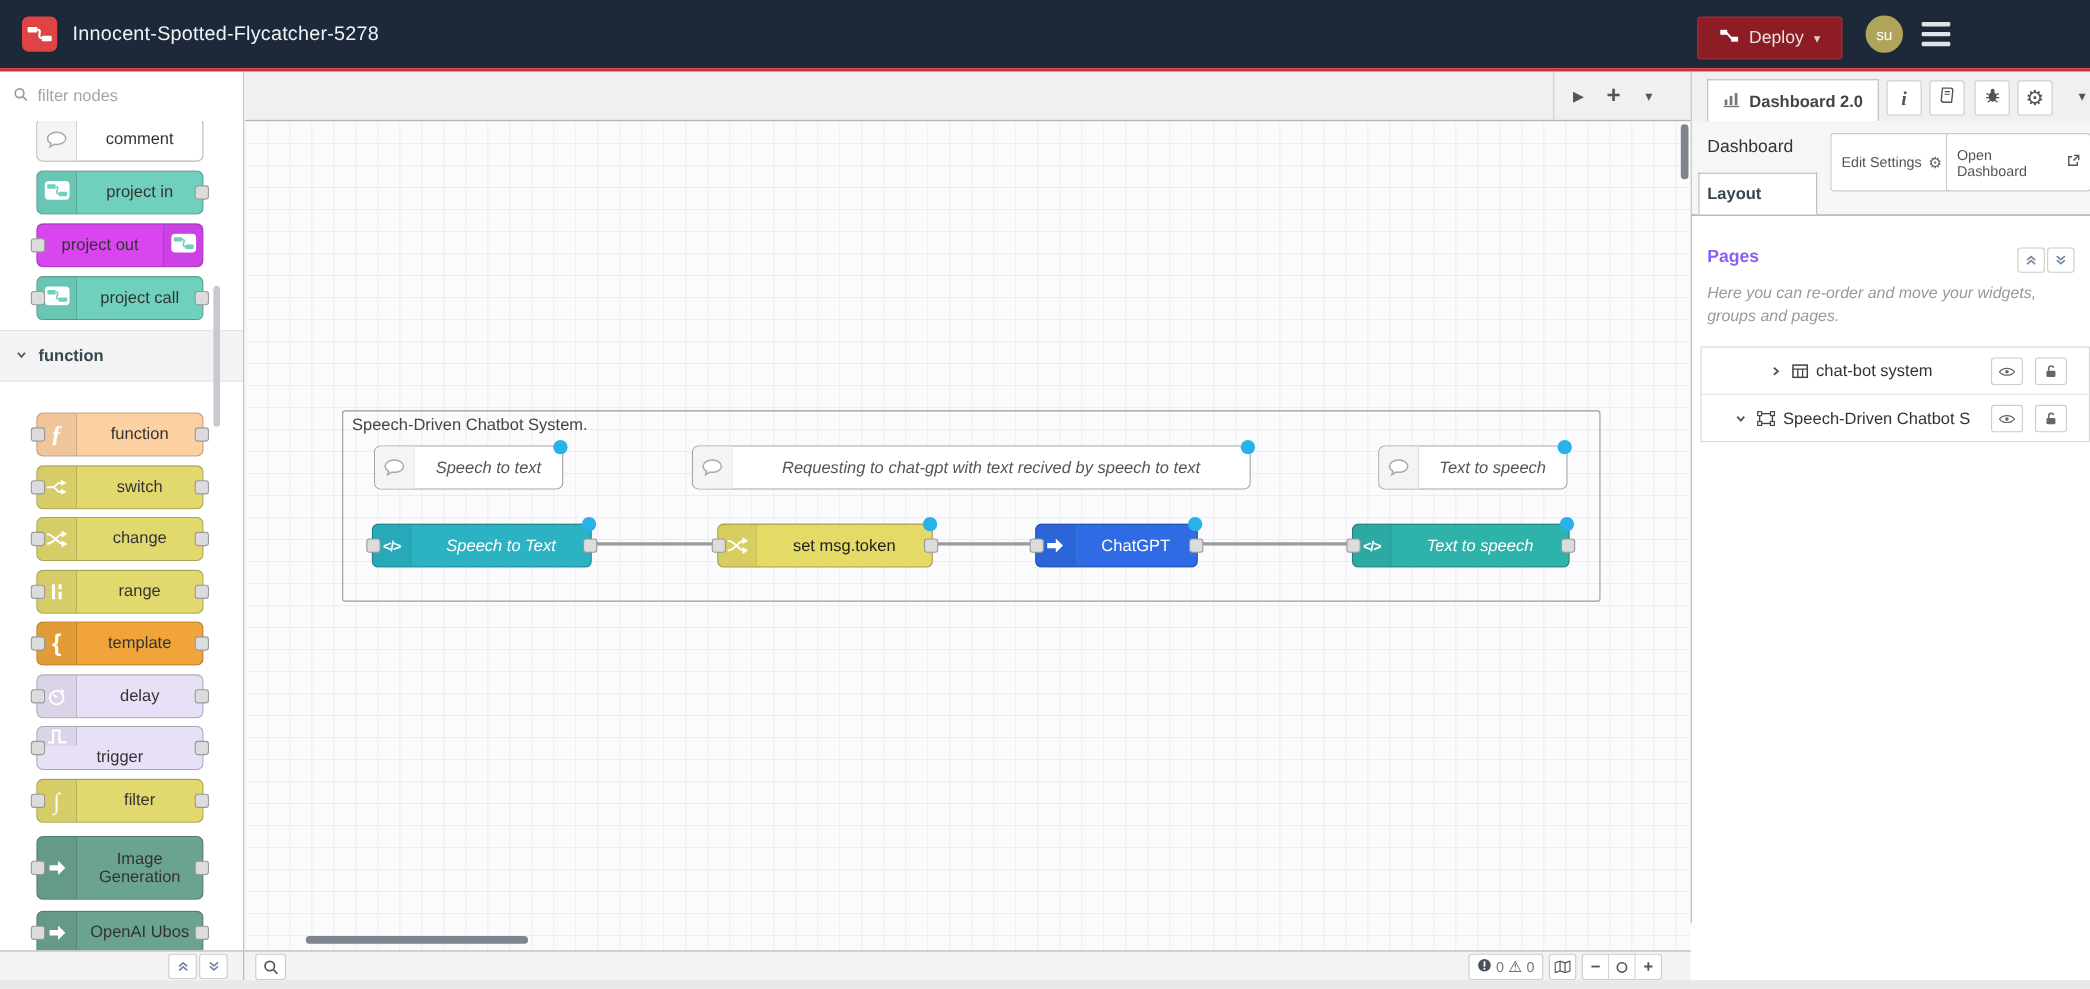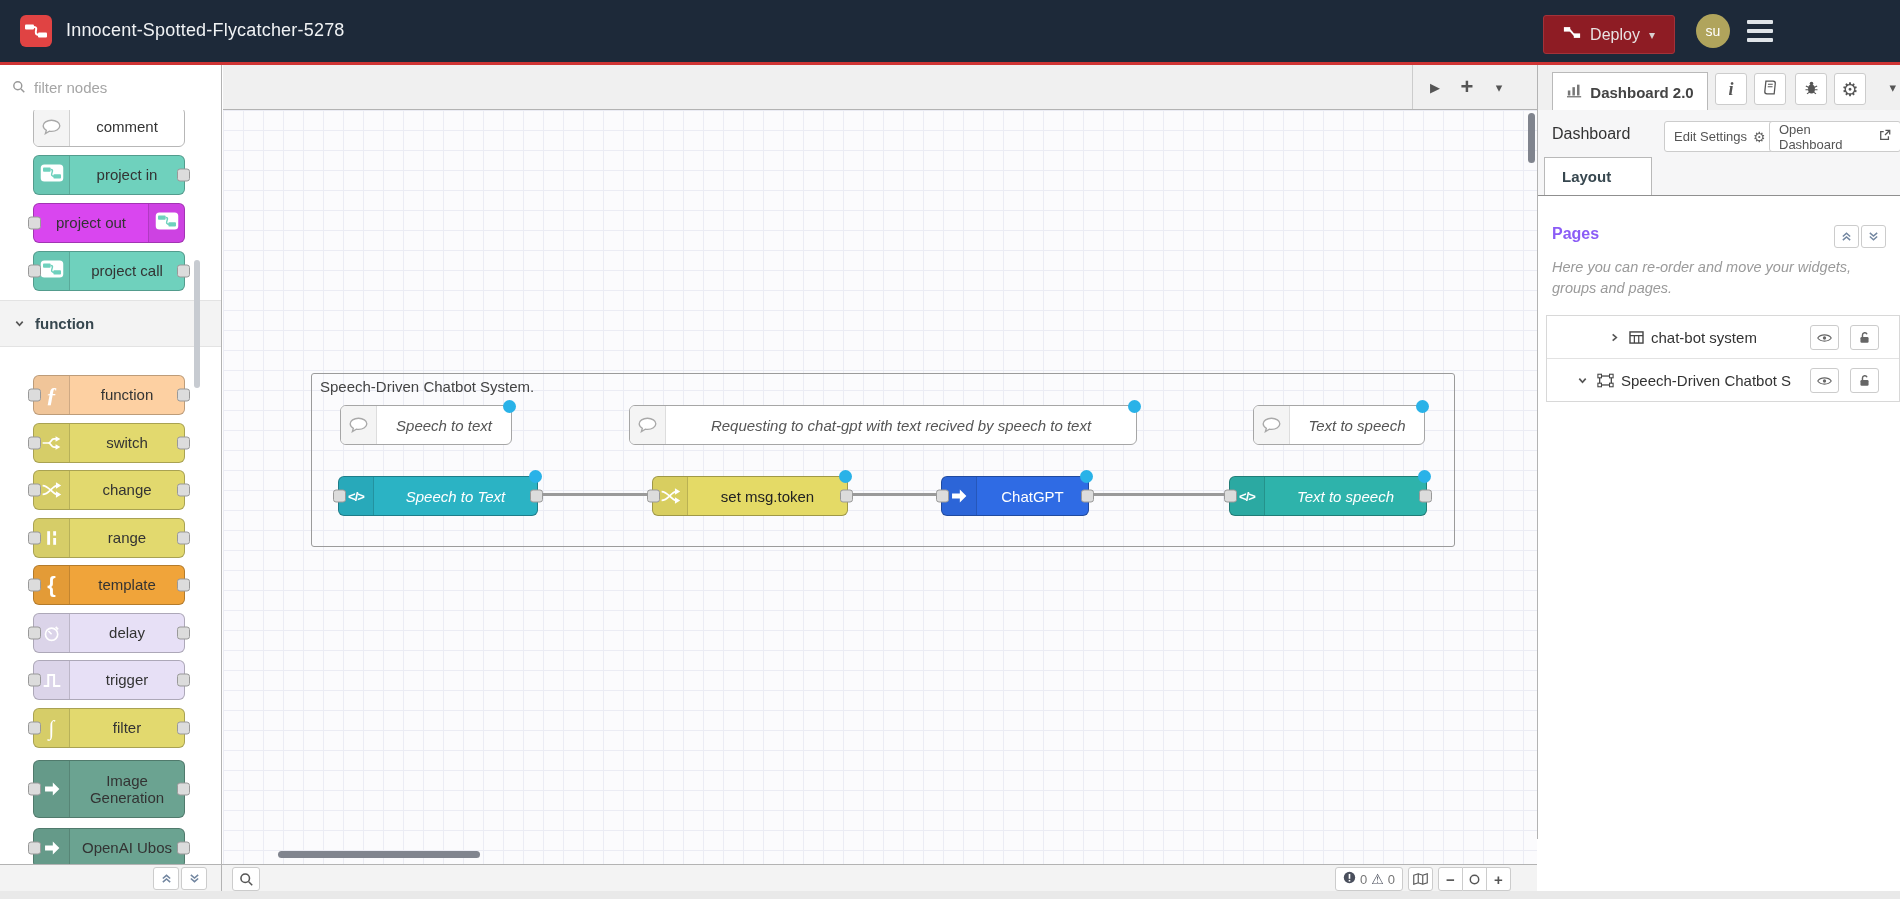--- a/index.html
+++ b/index.html
@@ -74,23 +74,23 @@
   #bottomstrip{left:0;top:891px;width:1900px;height:8px;background:#e9e9e9;z-index:45}
 
   
   #sidebar{left:1537px;top:65px;width:363px;height:774px;background:#fff;border-left:1px solid #b3b3b3;z-index:12}
   #sb-tabbar{position:absolute;left:0;top:0;width:363px;height:45px;background:#f0f0f0;border-bottom:1px solid #b3b3b3}
   #sb-tab{position:absolute;left:14px;top:7px;width:154px;height:38px;background:#fff;border:1px solid #b9b9b9;border-bottom:none;display:flex;align-items:center;justify-content:center;gap:7px;font-size:15px;font-weight:bold;color:#444;cursor:pointer}
   .sb-iconbtn{position:absolute;top:8px;width:30px;height:30px}
   #sb-caret{position:absolute;top:15px;right:5px;color:#555;font-size:13px;cursor:pointer}
   #sb-section{position:absolute;left:0;top:45px;width:363px;height:85px;background:#f6f6f7}
   #sb-dash-label{position:absolute;left:14px;top:15px;font-size:16px;color:#333}
-  .mini-btn{position:absolute;height:27px;font-size:13px;gap:6px;padding:1px 9px}
+  .mini-btn{position:absolute;height:27px;font-size:13px;gap:6px;padding:12px 9px}
   #sb-layout-tabs{position:absolute;left:0;top:92px;width:363px;height:38px;border-bottom:1px solid #8f8f8f}
-  #sb-layout-tab{position:absolute;left:6px;top:0;width:108px;height:38px;background:#fff;border:1px solid #b9b9b9;border-bottom:none;display:flex;align-items:center;padding-left:17px;font-size:15px;font-weight:bold;color:#37474f;box-sizing:border-box;cursor:pointer}
+  #sb-layout-tab{position:absolute;left:6px;top:0;width:108px;height:38px;background:#fff;border:1px solid #b9b9b9;border-bottom:none;display:flex;align-items:center;padding-left:7px;font-size:15px;font-weight:bold;color:#37474f;box-sizing:border-box;cursor:pointer}
   #pages-title{position:absolute;left:14px;top:160px;font-size:16px;font-weight:bold;color:#8b5cf6}
   #pages-btns{position:absolute;right:14px;top:160px;display:flex;gap:2px}
   #pages-btns .sbtn{width:23px;height:21px}
   #pages-desc{position:absolute;left:14px;top:192px;width:336px;font-size:14.5px;font-style:italic;color:#9a9a9a;line-height:1.45}
   #tree{position:absolute;left:8px;top:250px;width:352px;border:1px solid #d8d8d8;background:#fff}
   .tree-row{position:relative;height:42px;display:flex;align-items:center;font-size:15px;color:#333;cursor:pointer}
   .tree-row + .tree-row{border-top:1px solid #e2e2e2}
   .tree-row .twisty{width:14px;display:flex;justify-content:center}
   .tree-row .tlabel{white-space:nowrap;overflow:hidden;flex:1;margin-left:7px}
   .tree-row .rowbtns{display:flex;gap:11px;position:absolute;right:20px;top:9px;background:#fff}
@@ -245,21 +245,21 @@
           <div class="iconzone left" style="">
             <svg viewBox="0 0 22 22" style="width:18px;height:18px">
               <circle cx="10.5" cy="12.5" r="7.5" fill="none" stroke="#fff" stroke-width="2"></circle>
               <path d="M10.5 12.5 L6.6 8.6 M15.5 3.5 l3 3" stroke="#fff" stroke-width="2"></path>
             </svg>
           </div>
           <div class="plabel">delay</div>
           <span class="port in"></span>
           <span class="port out"></span>
         </div>
-        <div class="pnode" style="left: 33px; top: 550px; background: rgb(231, 224, 246);">
+        <div class="pnode" style="left: 33px; top: 550px; background: rgb(231, 224, 246); flex-direction: column;">
           <div class="iconzone left" style="">
             <svg viewBox="0 0 24 20" style="width:20px;height:17px">
               <path d="M2 16.5 h5.5 V3.5 h7 v13 h7.5" fill="none" stroke="#fff" stroke-width="2.4"></path>
             </svg>
           </div>
           <div class="plabel">trigger</div>
           <span class="port in"></span>
           <span class="port out"></span>
         </div>
         <div class="pnode" style="left: 33px; top: 598px; background: rgb(226, 217, 110);">

